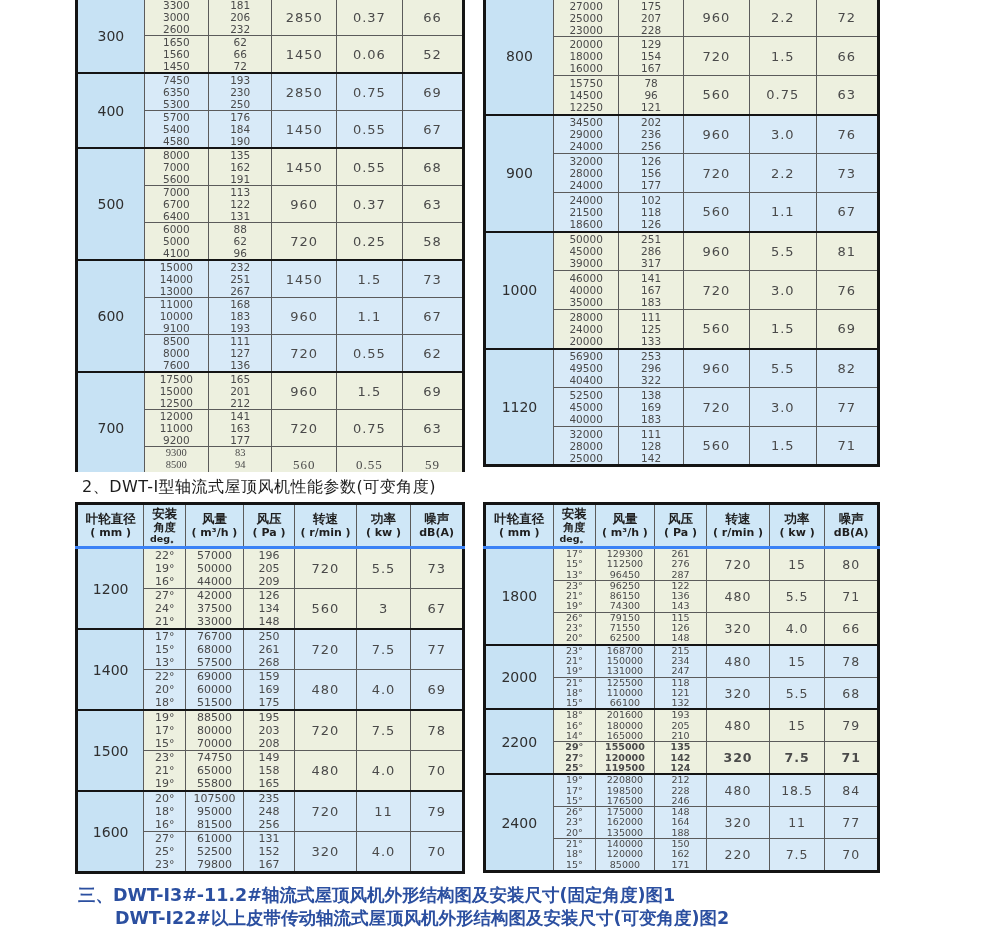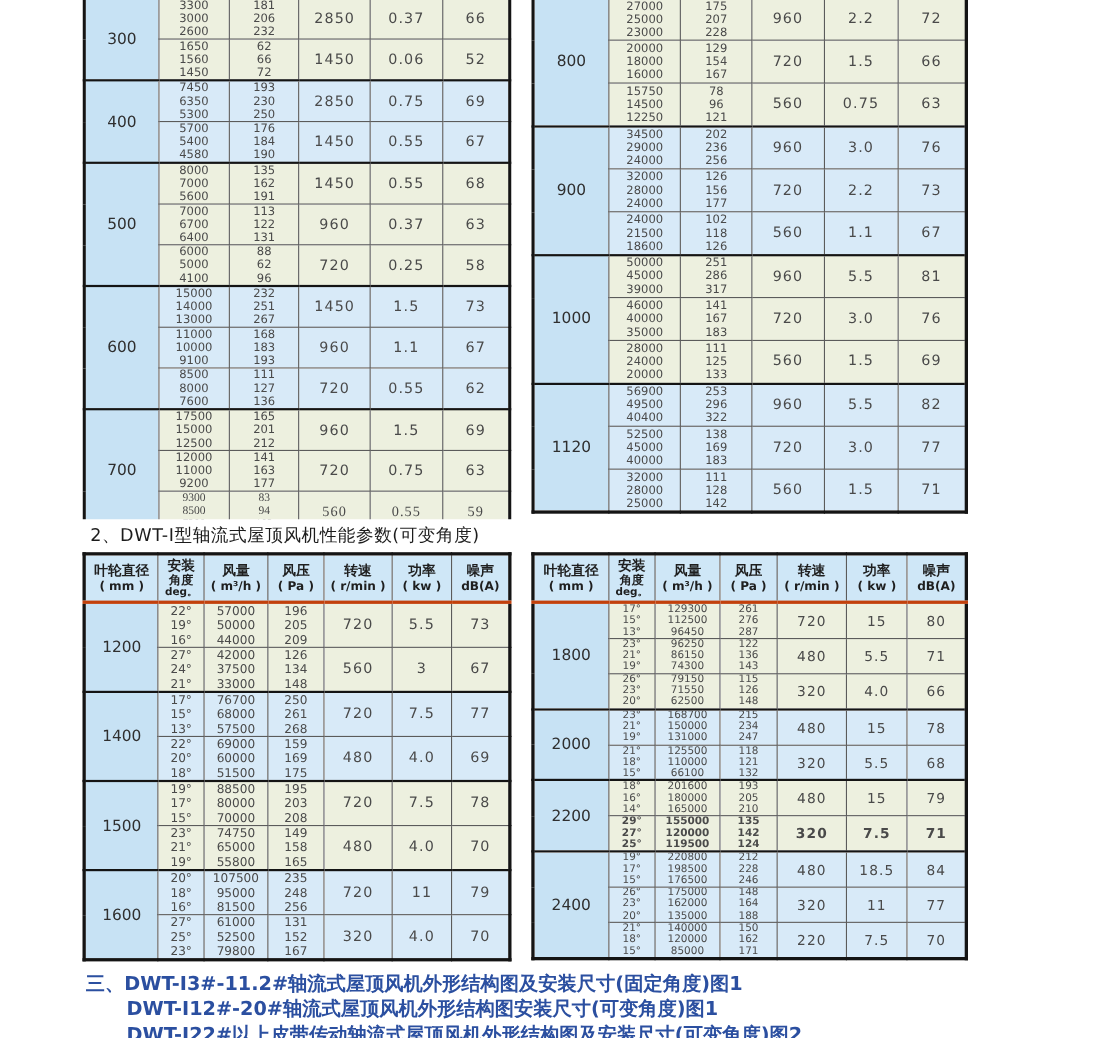--- a/index.html
+++ b/index.html
@@ -13,21 +13,21 @@
   #tl-wrap table,#tr-wrap table{margin-top:-4px;}
 
   .section-heading{position:absolute;left:82px;top:477px;font-size:16px;color:#1c1c1c;letter-spacing:0.5px;white-space:nowrap;}
 
   #bl-wrap{position:absolute;left:75px;top:502px;width:390px;}
   #br-wrap{position:absolute;left:483px;top:502px;width:397px;}
 
   table.fan-table{border-collapse:collapse;width:100%;table-layout:fixed;border:3px solid #141414;background:#fff;}
   .fan-table td,.fan-table th{border:1px solid #5b5b5b;text-align:center;vertical-align:middle;padding:0;overflow:hidden;}
   .fan-table tr.gstart>td{border-top:2px solid #141414;}
-  .fan-table thead th{background:var(--header-blue,#cfe7f7);border-bottom:3px solid #c2410c;height:44px;}
+  .fan-table thead th{background:var(--header-blue,#cfe7f7);border-bottom:3px solid #3b82f6;height:44px;}
   .hl1{font-size:12.5px;color:#1f1f1f;line-height:14px;}
   .hl2{font-size:11px;color:#1f1f1f;line-height:13px;}
   .hsmall{font-size:9.5px;color:#1f1f1f;line-height:10px;}
 
   .dia-cell{background:var(--label-blue,#c7e2f4);font-size:14px;color:#2f2f2f;}
   tr.row-a>td.data{background:var(--row-beige,#edf0df);}
   tr.row-b>td.data{background:var(--row-blue,#d8eaf8);}
 
   .stack{line-height:0;}
   .stack div{color:#4a4a4a;}
@@ -1128,17 +1128,16 @@
             <td class="data single">220</td>
             <td class="data single">7.5</td>
             <td class="data single">70</td>
           </tr>
         </tbody>
       </table>
     </div>
 
   <div class="footer">
     <div class="fline">三、DWT-Ⅰ3#-11.2#轴流式屋顶风机外形结构图及安装尺寸(固定角度)图1</div>
-    <div class="fline indent">DWT-Ⅰ12#-20#轴流式屋顶风机外形结构图安装尺寸(可变角度)图1</div>
     <div class="fline indent">DWT-Ⅰ22#以上皮带传动轴流式屋顶风机外形结构图及安装尺寸(可变角度)图2</div>
   </div>
 
 </div>
 
 </body></html>

